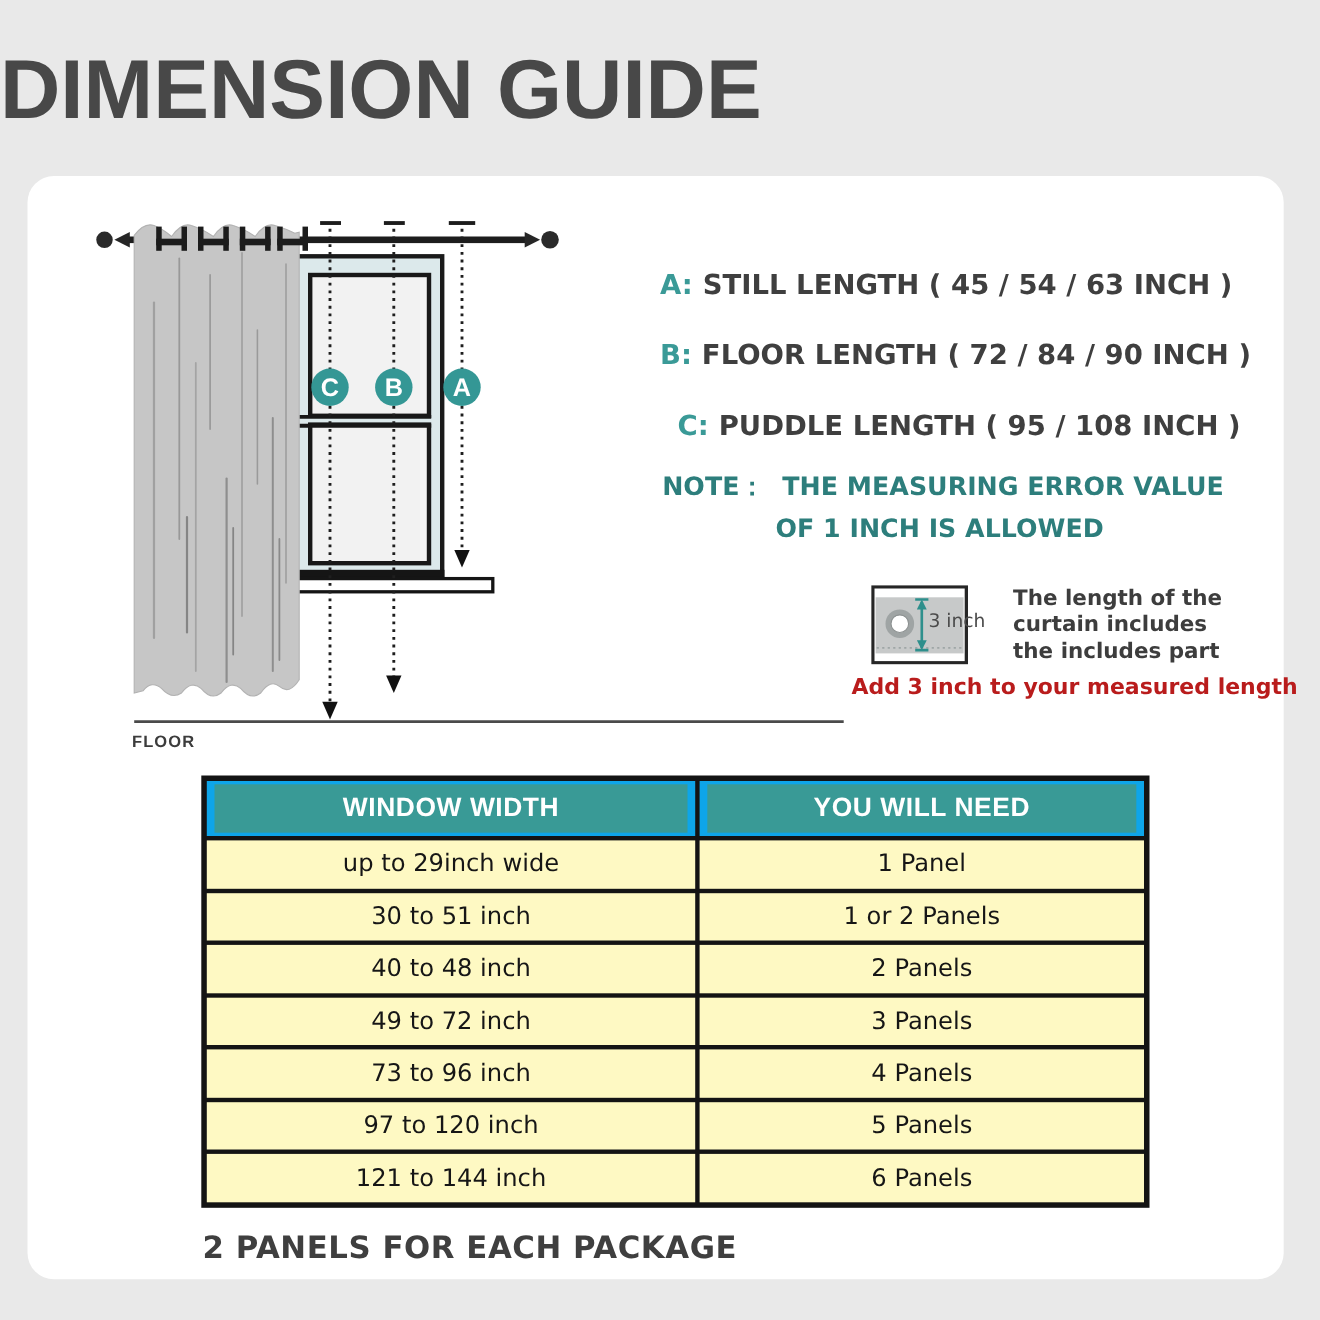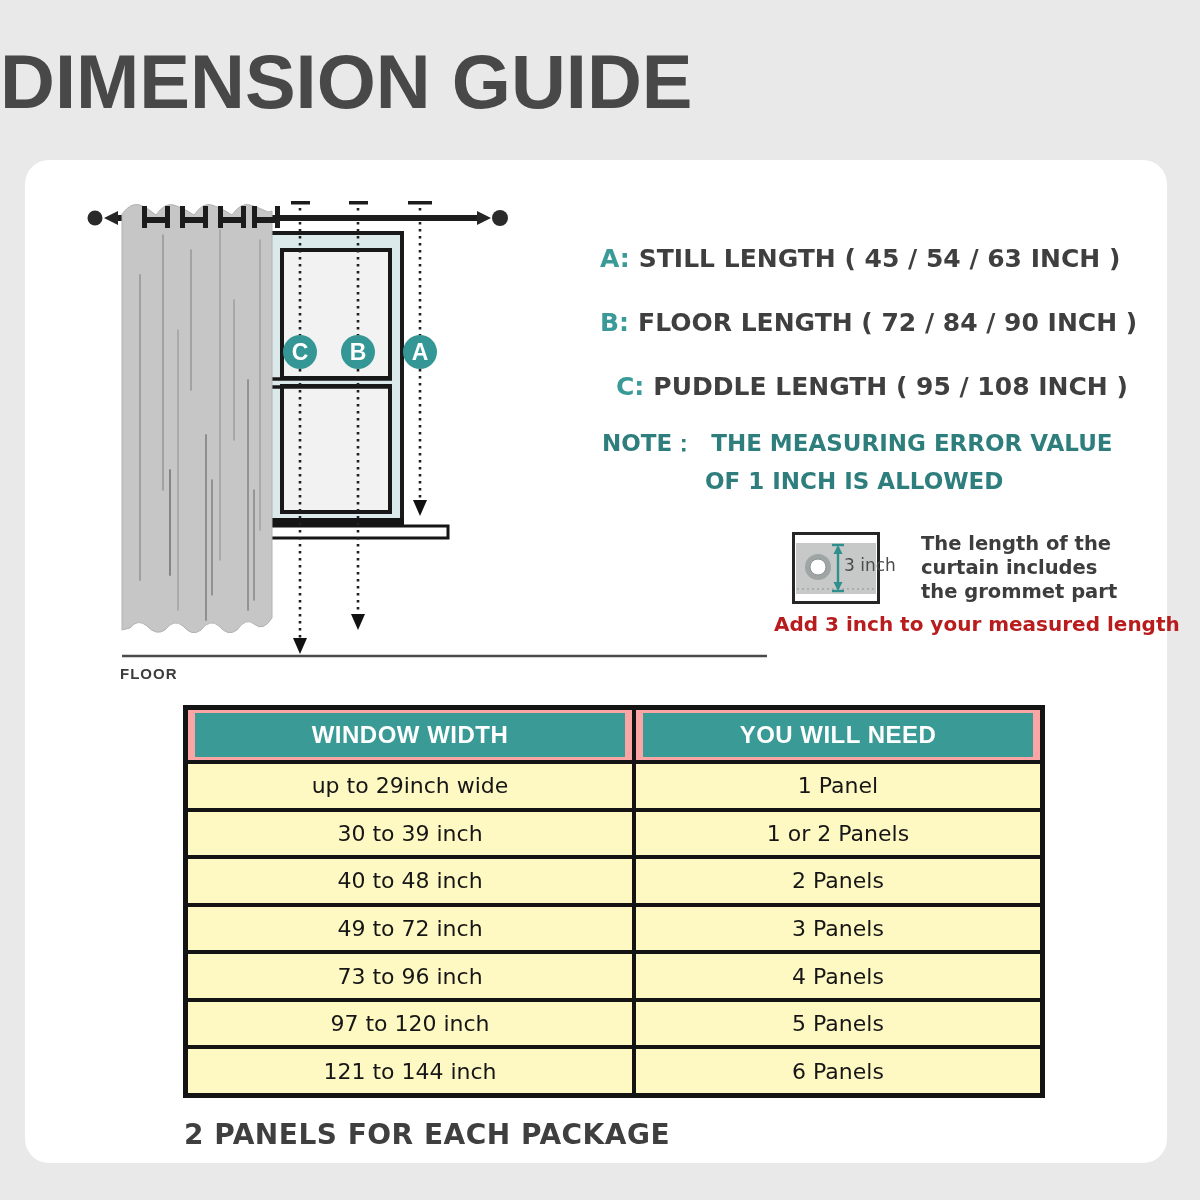--- a/index.html
+++ b/index.html
@@ -30,21 +30,21 @@
   .grommet-desc{left:921px;top:532px;font-size:19.5px;line-height:24px;color:#3d3d3d;font-weight:600;white-space:nowrap;}
   .grommet-tip{left:774px;top:612px;font-size:20px;font-weight:600;color:#b91c1c;white-space:nowrap;}
   
   .panel-table{
     left:183px;top:705px;width:862px;height:393px;
     background:#141414;display:grid;
     grid-template-columns:444px 1fr;
     grid-template-rows:50px repeat(7,1fr);
     gap:4px;padding:5px;box-sizing:border-box;
   }
-  .th-cell{background:#fca5a5;display:flex;padding:3px 7px;box-sizing:border-box;}
+  .th-cell{background:#0ea5e9;display:flex;padding:3px 7px;box-sizing:border-box;}
   .th-inner{
     flex:1;display:flex;align-items:center;justify-content:center;
     background:#399a96;color:#ffffff;
     font-family:"Liberation Sans",sans-serif;
     font-size:24px;font-weight:bold;letter-spacing:.5px;
   }
   .td-cell{
     background:#fef9c3;display:flex;align-items:center;justify-content:center;
     font-size:22px;color:#161616;font-weight:500;
   }
@@ -174,35 +174,35 @@
     <line x1="40" y1="59" x2="52" y2="59"></line>
   </g>
   <polygon points="41.5,22 50.5,22 46,13" fill="#2e8f8c"></polygon>
   <polygon points="41.5,50 50.5,50 46,59" fill="#2e8f8c"></polygon>
 </svg>
 <div class="abs grommet-measure">3 inch</div>
 
 <div class="abs grommet-desc">
   <div>The length of the</div>
   <div>curtain includes</div>
-  <div>the grommet part</div>
+  <div>the includes part</div>
 </div>
 <div class="abs grommet-tip">Add 3 inch to your measured length</div>
 
 <div class="abs panel-table">
   <div class="th-cell">
     <div class="th-inner">WINDOW WIDTH</div>
   </div>
   <div class="th-cell">
     <div class="th-inner">YOU WILL NEED</div>
   </div>
 
   <div class="td-cell">up to 29inch wide</div>
   <div class="td-cell">1 Panel</div>
-  <div class="td-cell">30 to 39 inch</div>
+  <div class="td-cell">30 to 51 inch</div>
   <div class="td-cell">1 or 2 Panels</div>
   <div class="td-cell">40 to 48 inch</div>
   <div class="td-cell">2 Panels</div>
   <div class="td-cell">49 to 72 inch</div>
   <div class="td-cell">3 Panels</div>
   <div class="td-cell">73 to 96 inch</div>
   <div class="td-cell">4 Panels</div>
   <div class="td-cell">97 to 120 inch</div>
   <div class="td-cell">5 Panels</div>
   <div class="td-cell">121 to 144 inch</div>

